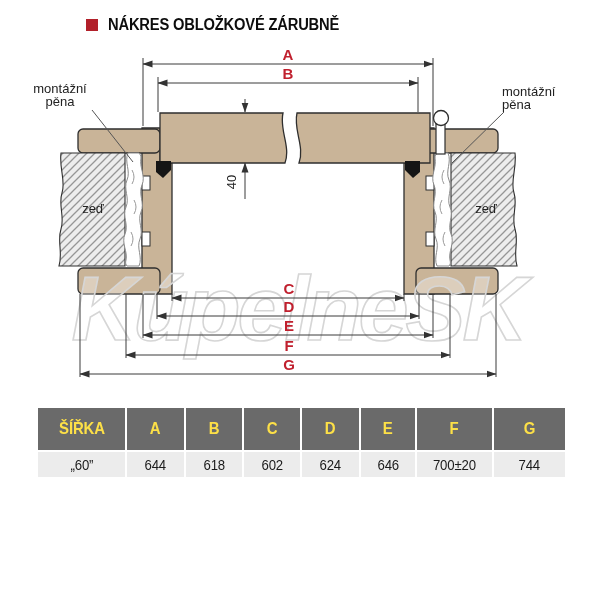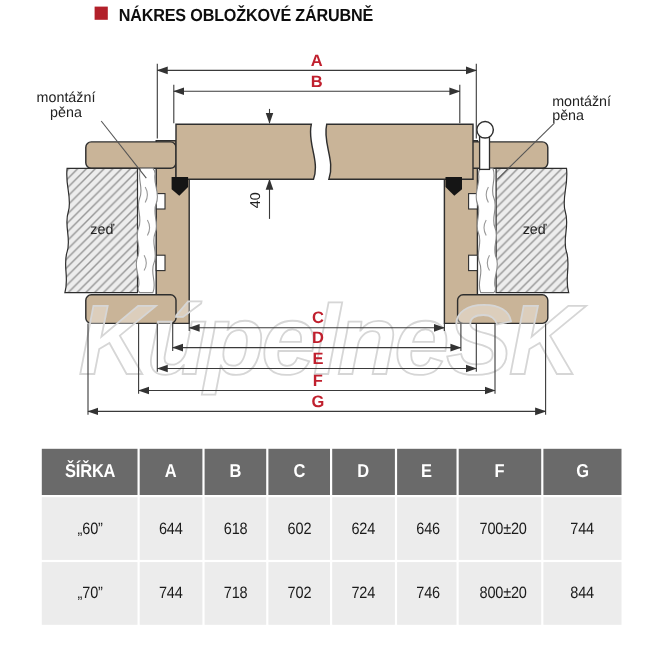--- a/index.html
+++ b/index.html
@@ -1,39 +1,39 @@
 <!DOCTYPE html>
 <html><head>
 <meta charset="utf-8">
 <style>
   html,body{margin:0;padding:0;}
   body{
     width:600px;height:600px;position:relative;overflow:hidden;
     background:#ffffff;
     font-family:"Liberation Sans","DejaVu Sans",sans-serif;
   }
-  .titlebar{position:absolute;left:86px;top:6px;display:flex;align-items:flex-start;}
+  .titlebar{position:absolute;left:86px;top:16px;display:flex;align-items:center;}
   .title-bullet{width:12px;height:12px;background:#b2202a;margin-right:10px;flex:0 0 auto;}
   .page-title{
     font-size:16px;font-weight:bold;color:#0d0d0d;letter-spacing:-0.2px;
     transform:scaleX(0.92);transform-origin:left center;white-space:nowrap;
   }
   svg.diagram{position:absolute;left:0;top:0;}
   
   table.size-table{
     position:absolute;left:36px;top:406px;width:527px;
     border-collapse:separate;border-spacing:2px;table-layout:fixed;
   }
   table.size-table th{
-    background:#6a6a6a;color:#ffffff;font-weight:bold;font-size:17px;
+    background:#6a6a6a;color:#fde047;font-weight:bold;font-size:17px;
     height:42px;text-align:center;padding:0;
   }
   table.size-table td{
     background:#ececec;color:#1b1b1b;font-size:15px;
-    height:25px;text-align:center;padding:16px;white-space:nowrap;
+    height:25px;text-align:center;padding:0;white-space:nowrap;
   }
   .cond{display:inline-block;transform:scaleX(0.88);transform-origin:center;letter-spacing:-0.2px;}
   text{font-family:"Liberation Sans","DejaVu Sans",sans-serif;}
   .dimletter{fill:#c0202e;font-size:15px;font-weight:bold;text-anchor:middle;}
   .anno{stroke:#3a3a3a;stroke-width:1;fill:none;}
   .lbl{fill:#222;font-size:13px;}
 </style>
 </head>
 <body>
 
@@ -173,24 +173,14 @@
       <tr>
         <td><span class="cond">„60”</span></td>
         <td><span class="cond">644</span></td>
         <td><span class="cond">618</span></td>
         <td><span class="cond">602</span></td>
         <td><span class="cond">624</span></td>
         <td><span class="cond">646</span></td>
         <td><span class="cond">700±20</span></td>
         <td><span class="cond">744</span></td>
       </tr>
-      <tr>
-        <td><span class="cond">„70”</span></td>
-        <td><span class="cond">744</span></td>
-        <td><span class="cond">718</span></td>
-        <td><span class="cond">702</span></td>
-        <td><span class="cond">724</span></td>
-        <td><span class="cond">746</span></td>
-        <td><span class="cond">800±20</span></td>
-        <td><span class="cond">844</span></td>
-      </tr>
     </tbody>
 </table>
 
 </body></html>

